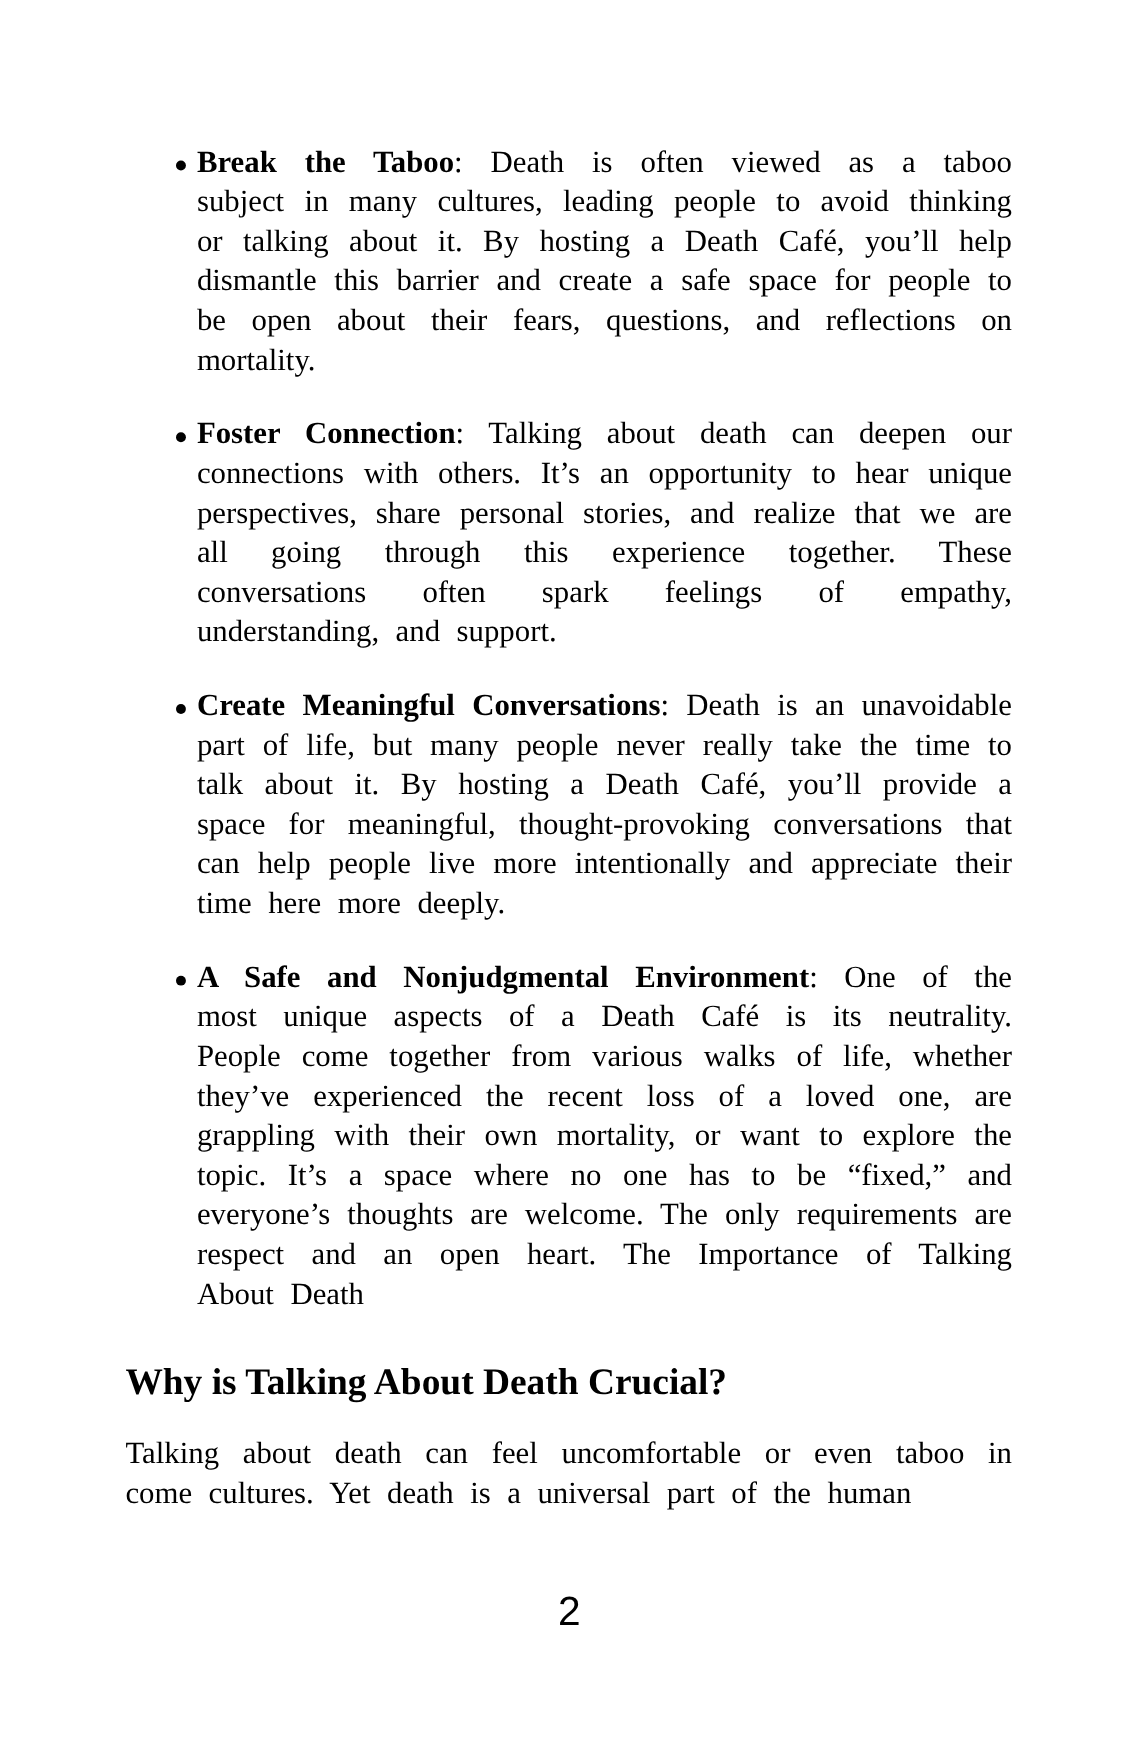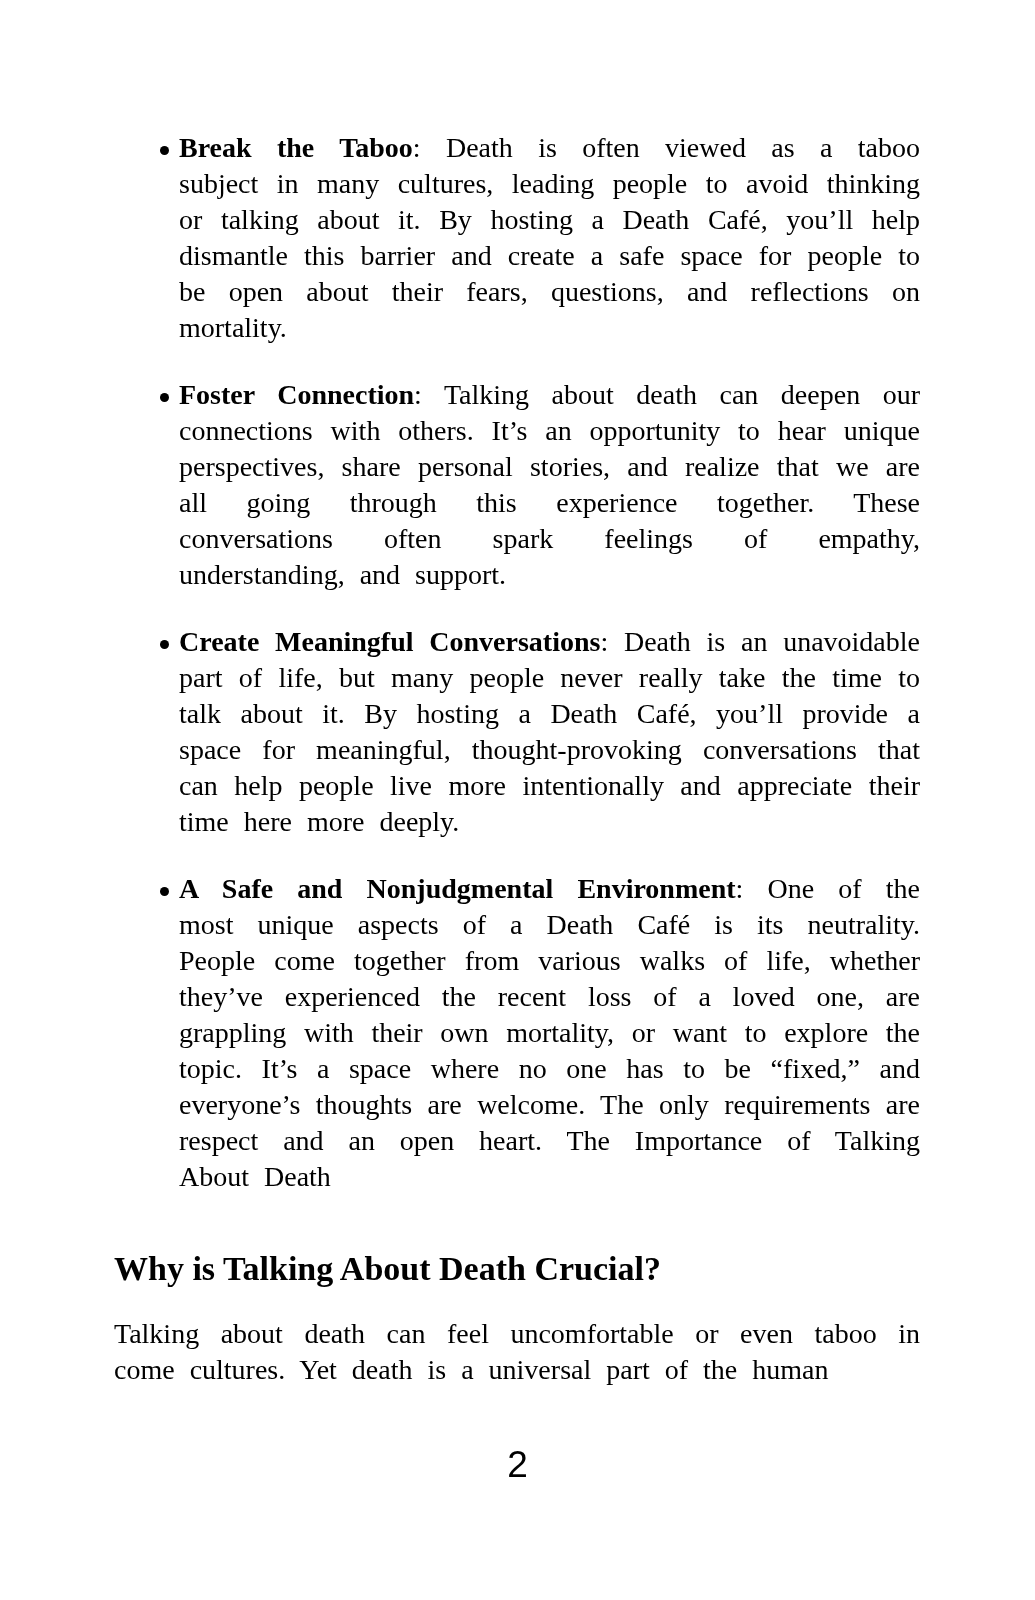--- a/index.html
+++ b/index.html
@@ -45,21 +45,21 @@
     margin: 0;
     font-size: 28px;
     line-height: 36px;
     text-align: justify;
     word-spacing: 8px;
   }
   .btitle {
     font-weight: bold;
   }
   h2.heading {
-    margin: 52px 0 25px 0;
+    margin: 40px 0 25px 0;
     font-size: 34px;
     line-height: 44px;
     font-weight: bold;
   }
   .pagenum {
     position: absolute;
     top: 1446px;
     left: 0;
     width: 100%;
     text-align: center;

